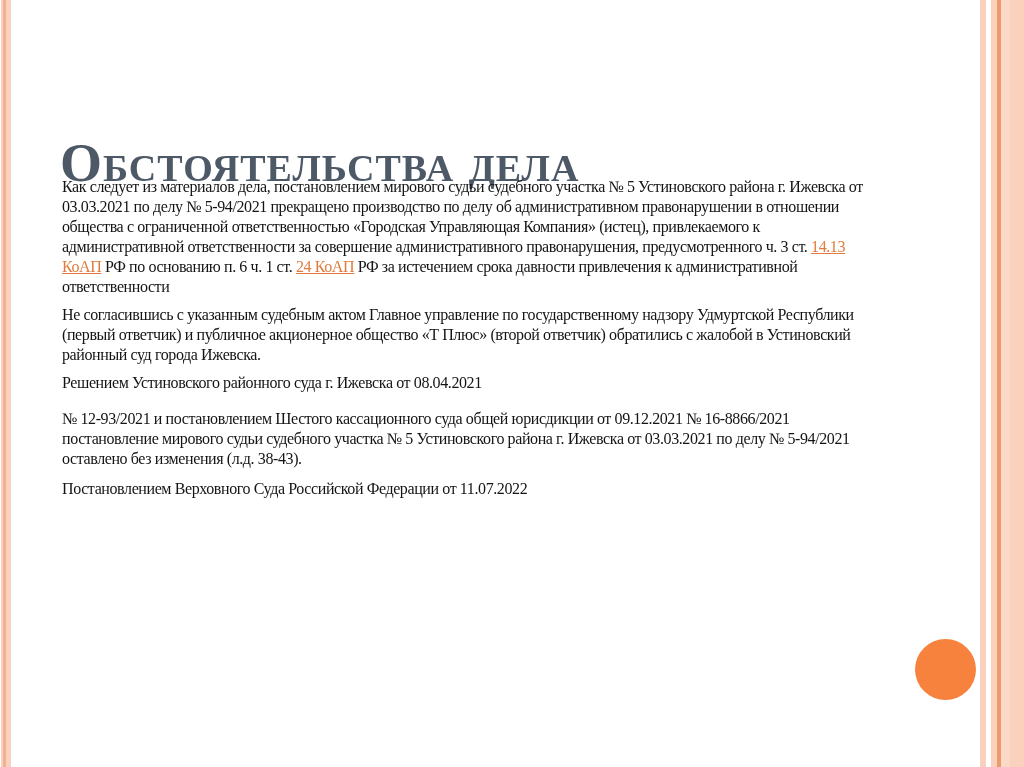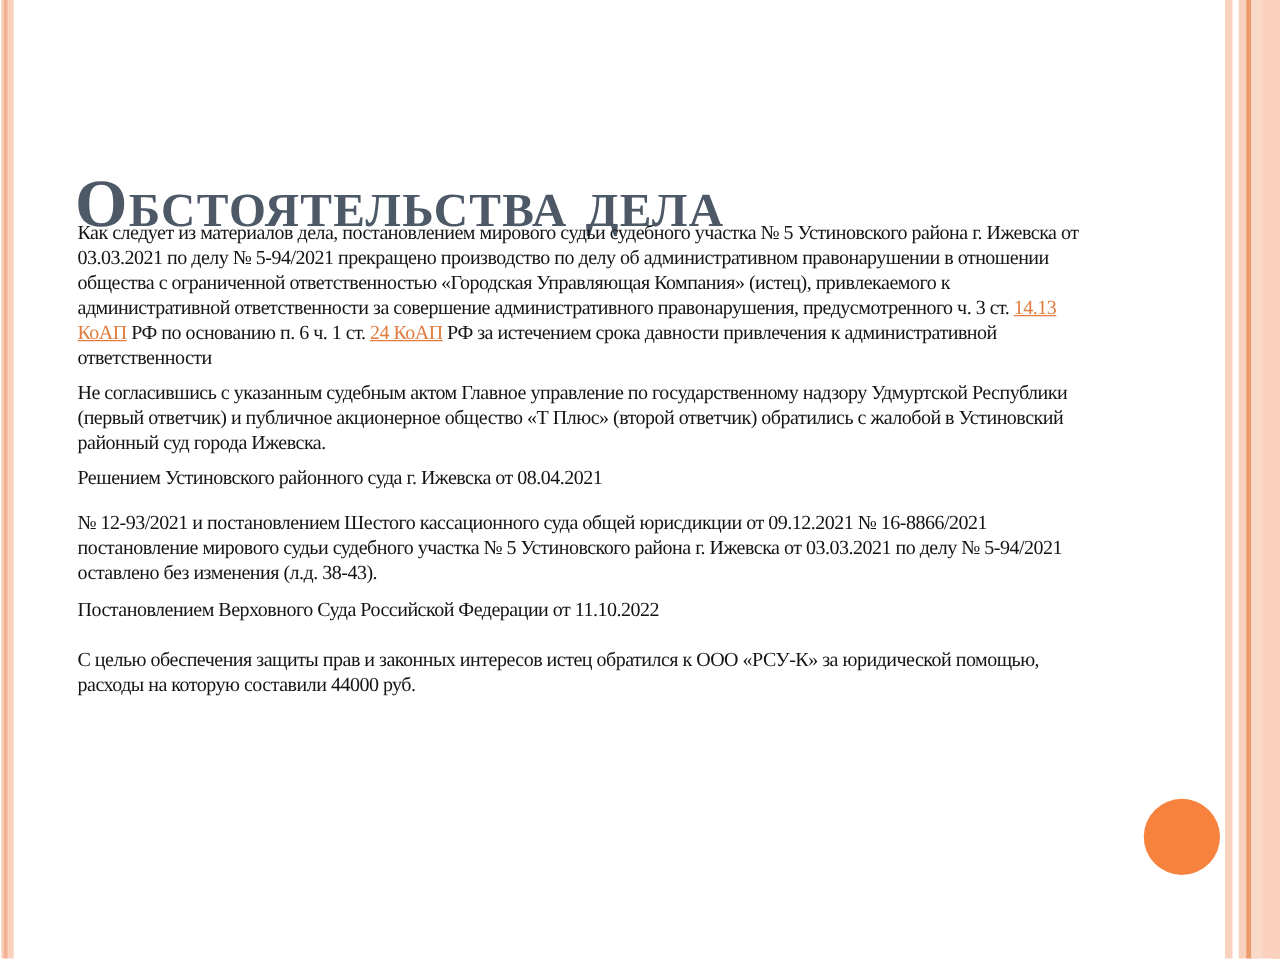--- a/index.html
+++ b/index.html
@@ -111,17 +111,16 @@
 
   <div class="accent-circle"></div>
 
   <h1 class="slide-title">Обстоятельства дела</h1>
 
   <div class="body-text">
       <p><span>Как следует из материалов дела, постановлением мирового судьи судебного участка № 5 Устиновского района г. Ижевска от 03.03.2021 по делу № 5-94/2021 прекращено производство по делу об административном правонарушении в отношении общества с ограниченной ответственностью «Городская Управляющая Компания» (истец), привлекаемого к административной ответственности за совершение административного правонарушения, предусмотренного ч. 3 ст. </span><a href="#" class="link">14.13 КоАП</a><span> РФ по основанию п. 6 ч. 1 ст. </span><a href="#" class="link">24 КоАП</a><span> РФ за истечением срока давности привлечения к административной ответственности</span></p>
       <p><span>Не согласившись с указанным судебным актом Главное управление по государственному надзору Удмуртской Республики (первый ответчик) и публичное акционерное общество «Т Плюс» (второй ответчик) обратились с жалобой в Устиновский районный суд города Ижевска.</span></p>
       <p><span>Решением Устиновского районного суда г. Ижевска от 08.04.2021</span></p>
       <p><span>№ 12-93/2021 и постановлением Шестого кассационного суда общей юрисдикции от 09.12.2021 № 16-8866/2021 постановление мирового судьи судебного участка № 5 Устиновского района г. Ижевска от 03.03.2021 по делу № 5-94/2021 оставлено без изменения (л.д. 38-43).</span></p>
-      <p><span>Постановлением Верховного Суда Российской Федерации от 11.10.2022</span></p>
-      <p><span>С целью обеспечения защиты прав и законных интересов истец обратился к ООО «РСУ-К» за юридической помощью, расходы на которую составили 44000 руб.</span></p>
+      <p><span>Постановлением Верховного Суда Российской Федерации от 11.07.2022</span></p>
     </div>
 
 </div>
 
 </body></html>

